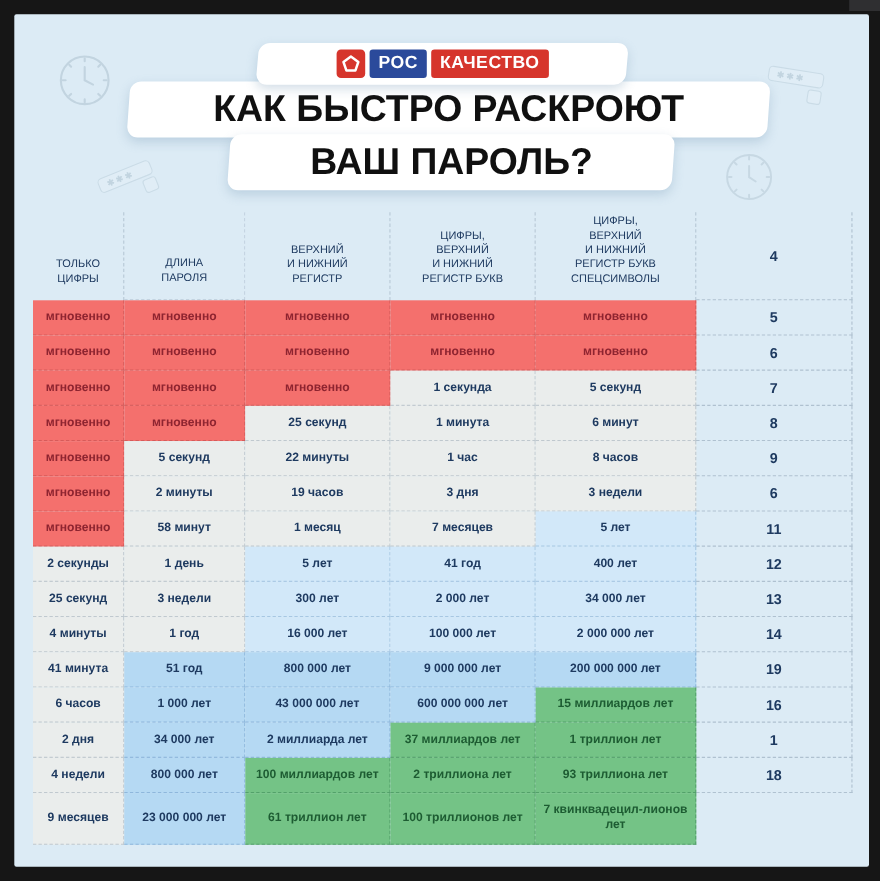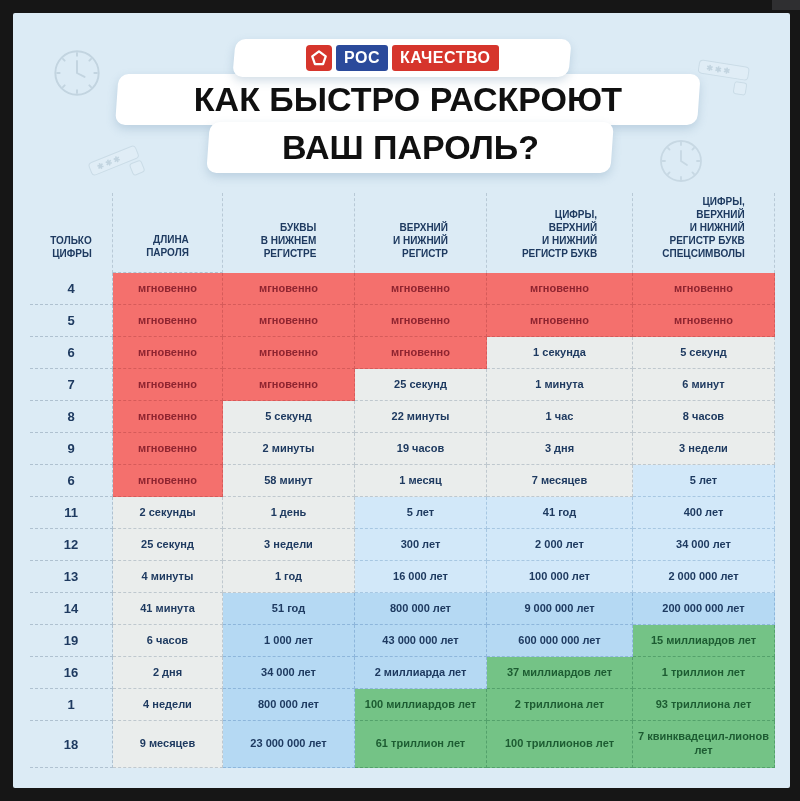--- a/index.html
+++ b/index.html
@@ -39,21 +39,21 @@
   .logo-mark{width:26px;height:26px;background:var(--logo-red);border-radius:4px;display:flex;align-items:center;justify-content:center;}
   .logo-box{height:26px;display:flex;align-items:center;border-radius:3px;padding:0 8px;
     color:#fff;font-size:16px;font-weight:800;letter-spacing:.5px;}
   .logo-ros{background:var(--logo-blue);}
   .logo-kach{background:var(--logo-red);}
 
   
   .tbl{position:absolute;left:17px;top:180px;display:grid;
     grid-template-columns:83px 110px 132px 132px 146px 142px;
     grid-template-rows:80px repeat(14,32px) 47px;}
-  .th{color:var(--navy);font-size:10px;font-weight:700;line-height:1.3;text-align:right;
+  .th{color:var(--navy);font-size:10px;font-weight:400;line-height:1.3;text-align:center;
     white-space:pre-line;display:flex;align-items:flex-end;justify-content:center;
     padding-bottom:13px;border-right:1px dashed rgba(140,160,178,.45);}
   .th-len{border-bottom:1px dashed rgba(140,160,178,.55);}
   .len{color:var(--navy);font-size:13px;font-weight:700;display:flex;align-items:center;justify-content:center;
     border-right:1px dashed rgba(140,160,178,.55);border-bottom:1px dashed rgba(140,160,178,.55);}
   .cell{font-size:11px;font-weight:700;display:flex;align-items:center;justify-content:center;
     text-align:center;line-height:1.25;border-right:1px dashed;border-bottom:1px dashed;padding:1px 4px;}
   .c-red{background:var(--red);color:var(--red-text);border-color:rgba(190,75,75,.55);}
   .c-gray{background:var(--neutral);color:var(--navy);border-color:rgba(150,165,178,.5);}
   .c-blue1{background:var(--blue-light);color:var(--navy);border-color:rgba(125,168,205,.5);}
@@ -107,23 +107,20 @@
     <div class="banner-inner">
       <span class="title-line">ВАШ ПАРОЛЬ?</span>
     </div>
   </div>
 
   <div class="tbl">
       <div class="th">ТОЛЬКО
 ЦИФРЫ</div>
       <div class="th th-len">ДЛИНА
 ПАРОЛЯ</div>
-      <div class="th">БУКВЫ
-В НИЖНЕМ
-РЕГИСТРЕ</div>
       <div class="th">ВЕРХНИЙ
 И НИЖНИЙ
 РЕГИСТР</div>
       <div class="th">ЦИФРЫ,
 ВЕРХНИЙ
 И НИЖНИЙ
 РЕГИСТР БУКВ</div>
       <div class="th">ЦИФРЫ,
 ВЕРХНИЙ
 И НИЖНИЙ

